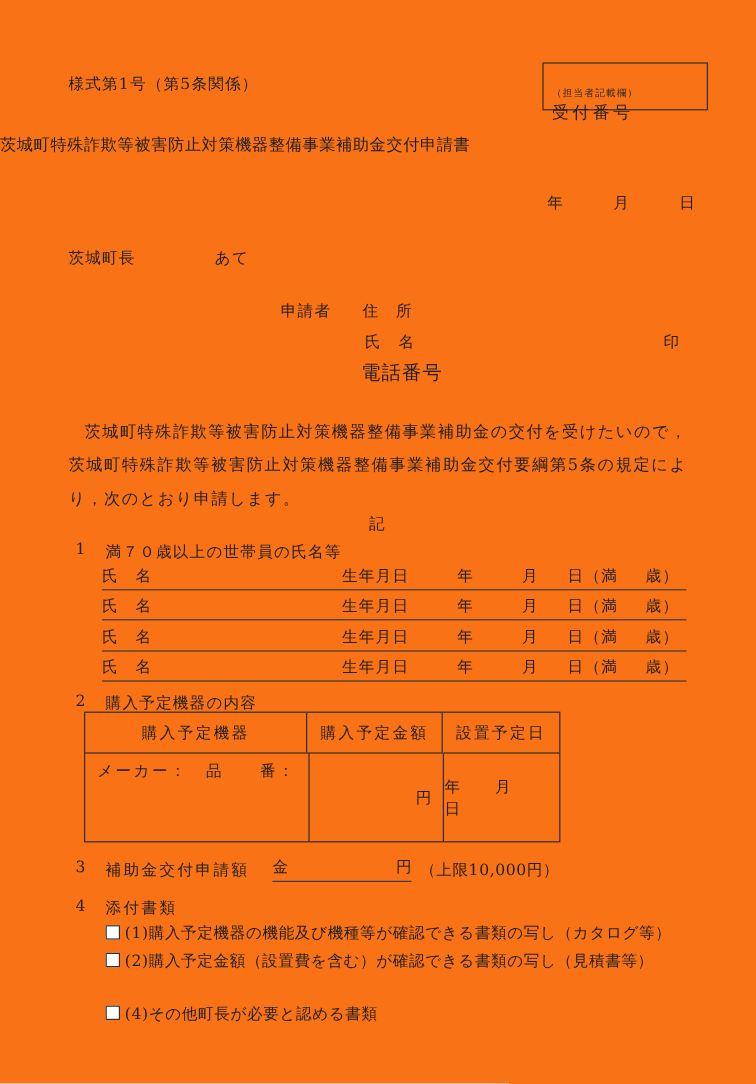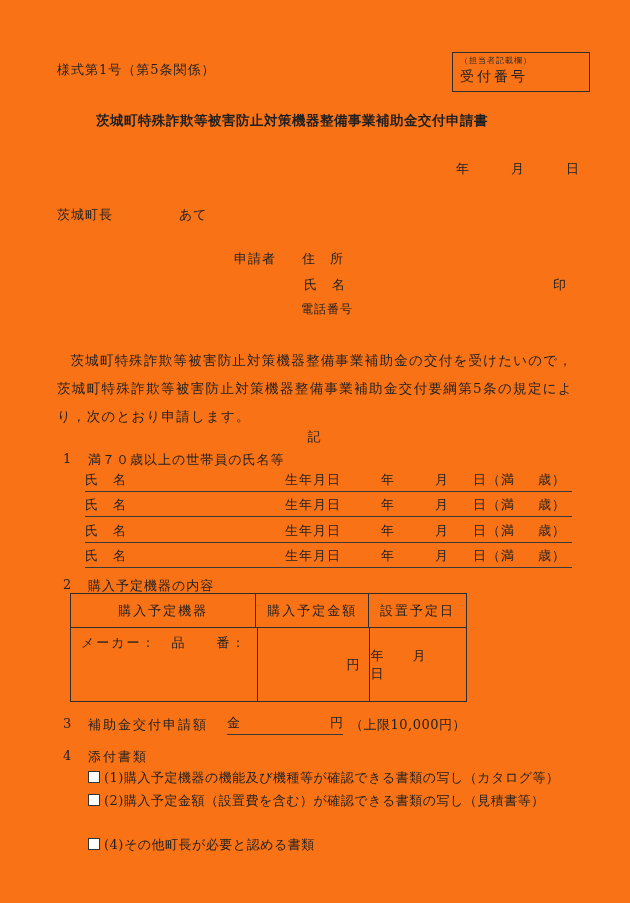--- a/index.html
+++ b/index.html
@@ -13,37 +13,37 @@
     font-size:13px;
     overflow:hidden;
   }
   .abs{position:absolute;white-space:nowrap;}
 
   
   .form-number{left:57px;top:61px;letter-spacing:1px;}
   .staff-box{
     left:452px;top:52px;width:138px;height:40px;
     border:1.5px solid #2e2e2e;box-sizing:border-box;
-    padding:2px 7px;
+    padding:19px 7px;
   }
   .staff-box .note{display:block;font-size:8px;letter-spacing:1px;color:#2a2a2a;}
   .staff-box .label{display:block;font-size:14px;letter-spacing:3px;margin-top:2px;}
-  .doc-title{left:0;top:112px;width:584px;text-align:center;font-size:13.5px;letter-spacing:0.5px;font-weight:bold;}
+  .doc-title{left:0;top:112px;width:584px;font-size:13.5px;letter-spacing:0.5px;}
   .date-line{left:456px;top:160px;letter-spacing:0;}
   .date-line span{letter-spacing:0;}
   .date-gap{display:inline-block;width:42px;}
 
   .addressee{left:57px;top:206px;letter-spacing:1px;}
   .addressee .suffix{margin-left:66px;}
 
   .applicant-row1{left:234px;top:250px;letter-spacing:1px;}
   .applicant-row1 .field{margin-left:26px;}
   .applicant-row2{left:304px;top:276px;letter-spacing:1px;}
   .seal{left:553px;top:276px;}
-  .applicant-row3{left:301px;top:301px;font-size:12px;letter-spacing:1px;}
+  .applicant-row3{left:301px;top:301px;font-size:16px;letter-spacing:1px;}
 
   .body-paragraph{
     position:absolute;left:57px;top:346px;width:516px;
     font-size:13.5px;line-height:28px;letter-spacing:1.2px;
     text-align:justify;text-indent:1em;white-space:normal;
   }
   .notation{left:0;top:428px;width:630px;text-align:center;letter-spacing:2px;}
 
   .sec-num{font-size:13px;}
   .s1-num{left:63px;top:451px;}

